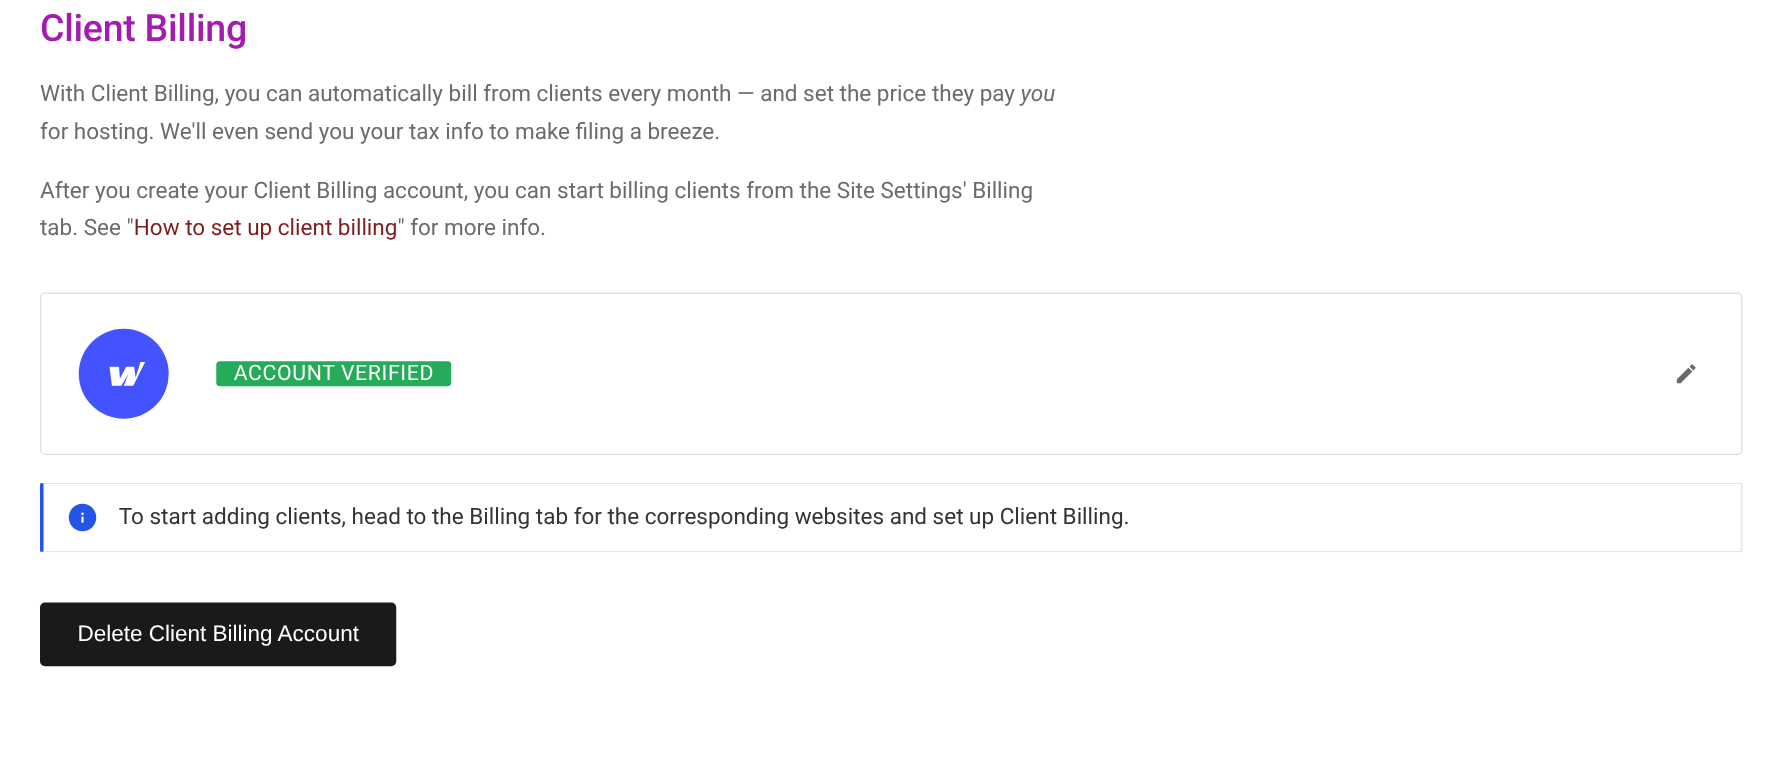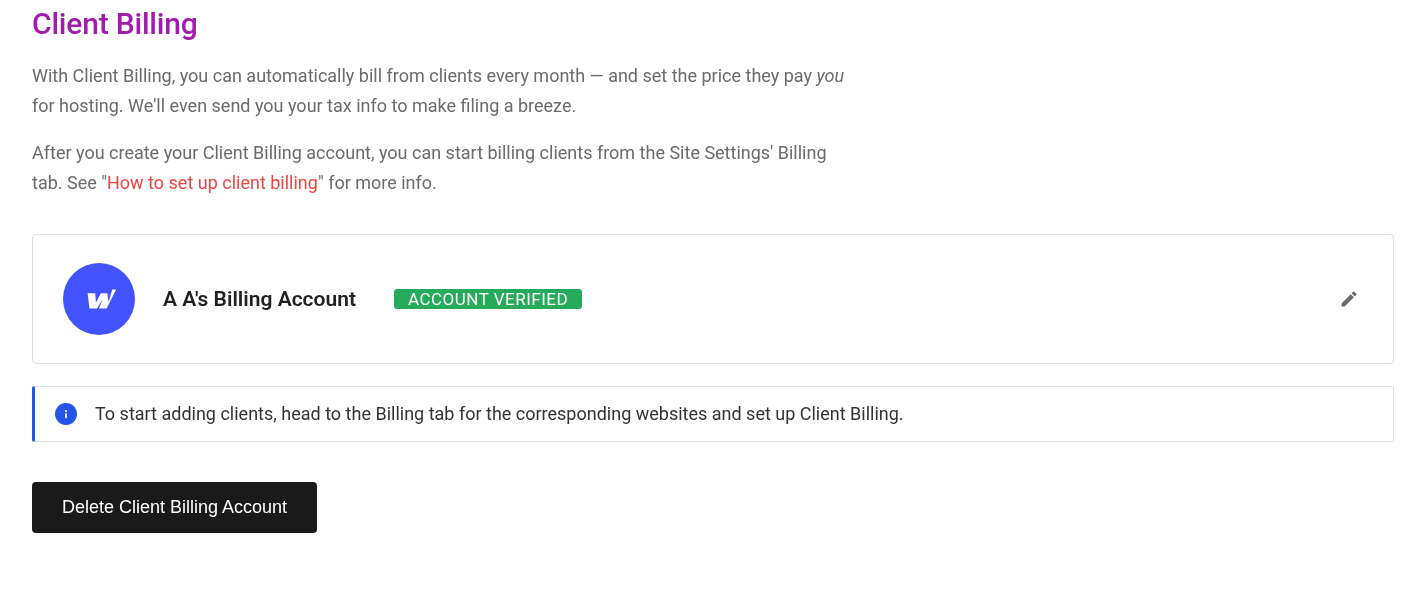--- a/index.html
+++ b/index.html
@@ -20,21 +20,21 @@
     .description {
       font-size: 18px;
       line-height: 1.65;
       color: #6b6b6b;
       max-width: 820px;
       margin-bottom: 18px;
     }
     .description em {
     }
     .link {
-      color: #ef4444;
+      color: #7f1d1d;
       text-decoration: none;
       cursor: pointer;
       text-align: center;
     }
 
     .account-card {
       border: 1px solid #ddd;
       border-radius: 4px;
       padding: 28px 30px;
       margin-top: 36px;
@@ -129,21 +129,20 @@
 <p class="description">
   <span>After you create your Client Billing account, you can start billing clients from the Site Settings' Billing tab. See "</span><a class="link">How to set up client billing</a><span>" for more info.</span>
 </p>
 
 <div class="account-card">
   <div class="logo-circle">
     <svg viewBox="0 0 100 60" xmlns="http://www.w3.org/2000/svg">
       <path d="M 95 5 L 70 55 L 50 55 L 60 30 L 45 55 L 25 55 L 20 15 L 40 15 L 42 40 L 55 15 L 72 15 L 75 38 L 85 5 Z" fill="#ffffff"></path>
     </svg>
   </div>
-  <div class="account-name">A A's Billing Account</div>
   <div class="badge">ACCOUNT VERIFIED</div>
   <div class="spacer"></div>
   <div class="edit-icon">
     <svg viewBox="0 0 24 24">
       <path fill="currentColor" d="M3 17.25V21h3.75L17.81 9.94l-3.75-3.75L3 17.25zM20.71 7.04a1 1 0 0 0 0-1.41l-2.34-2.34a1 1 0 0 0-1.41 0l-1.83 1.83 3.75 3.75 1.83-1.83z"></path>
     </svg>
   </div>
 </div>
 
 <div class="info-banner">

